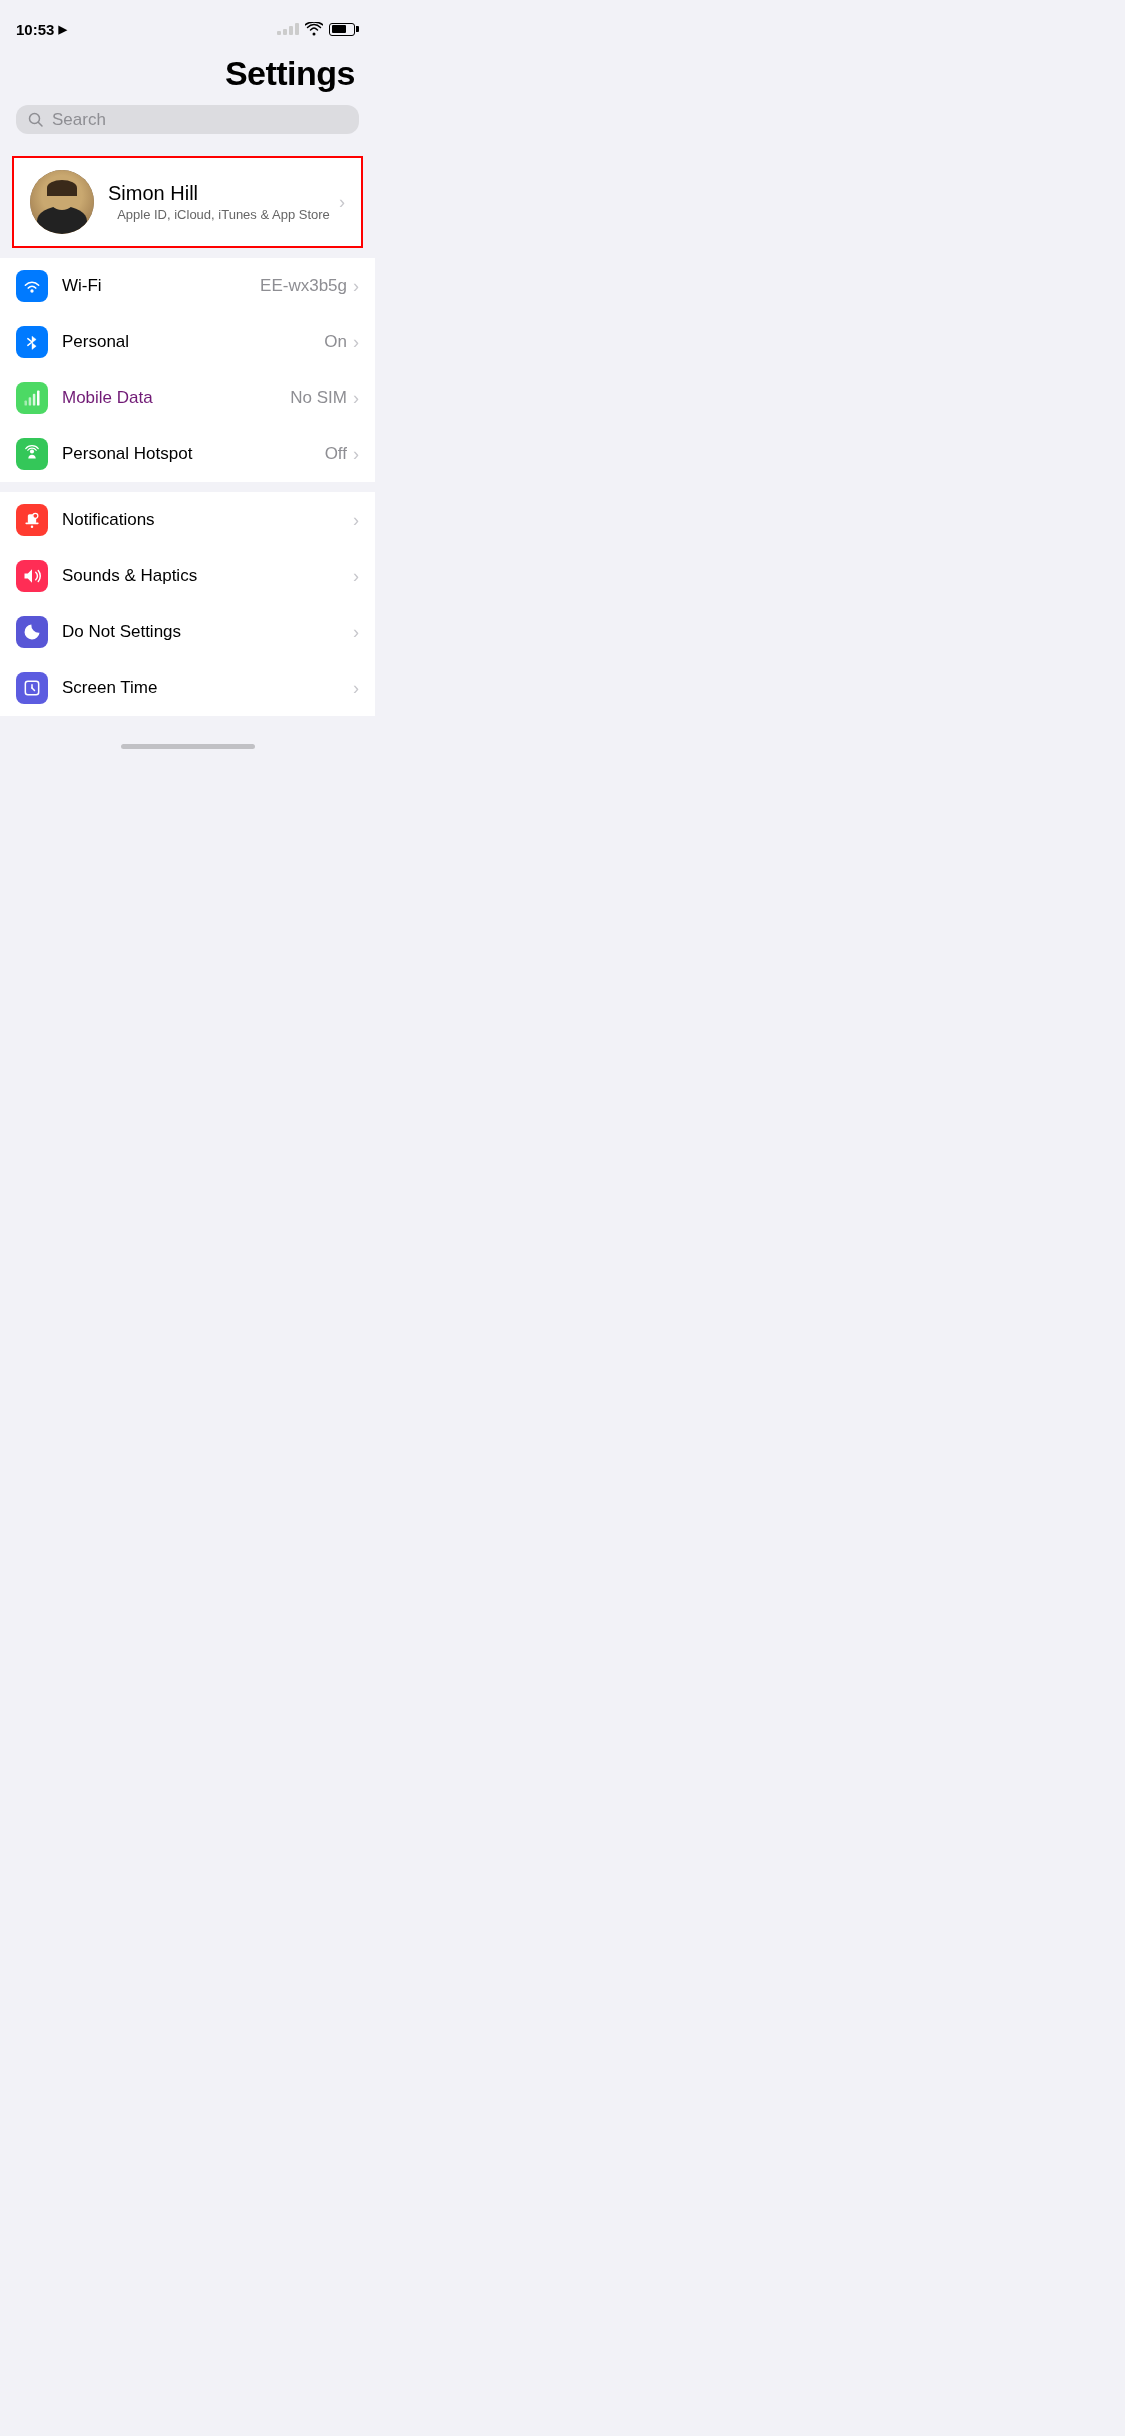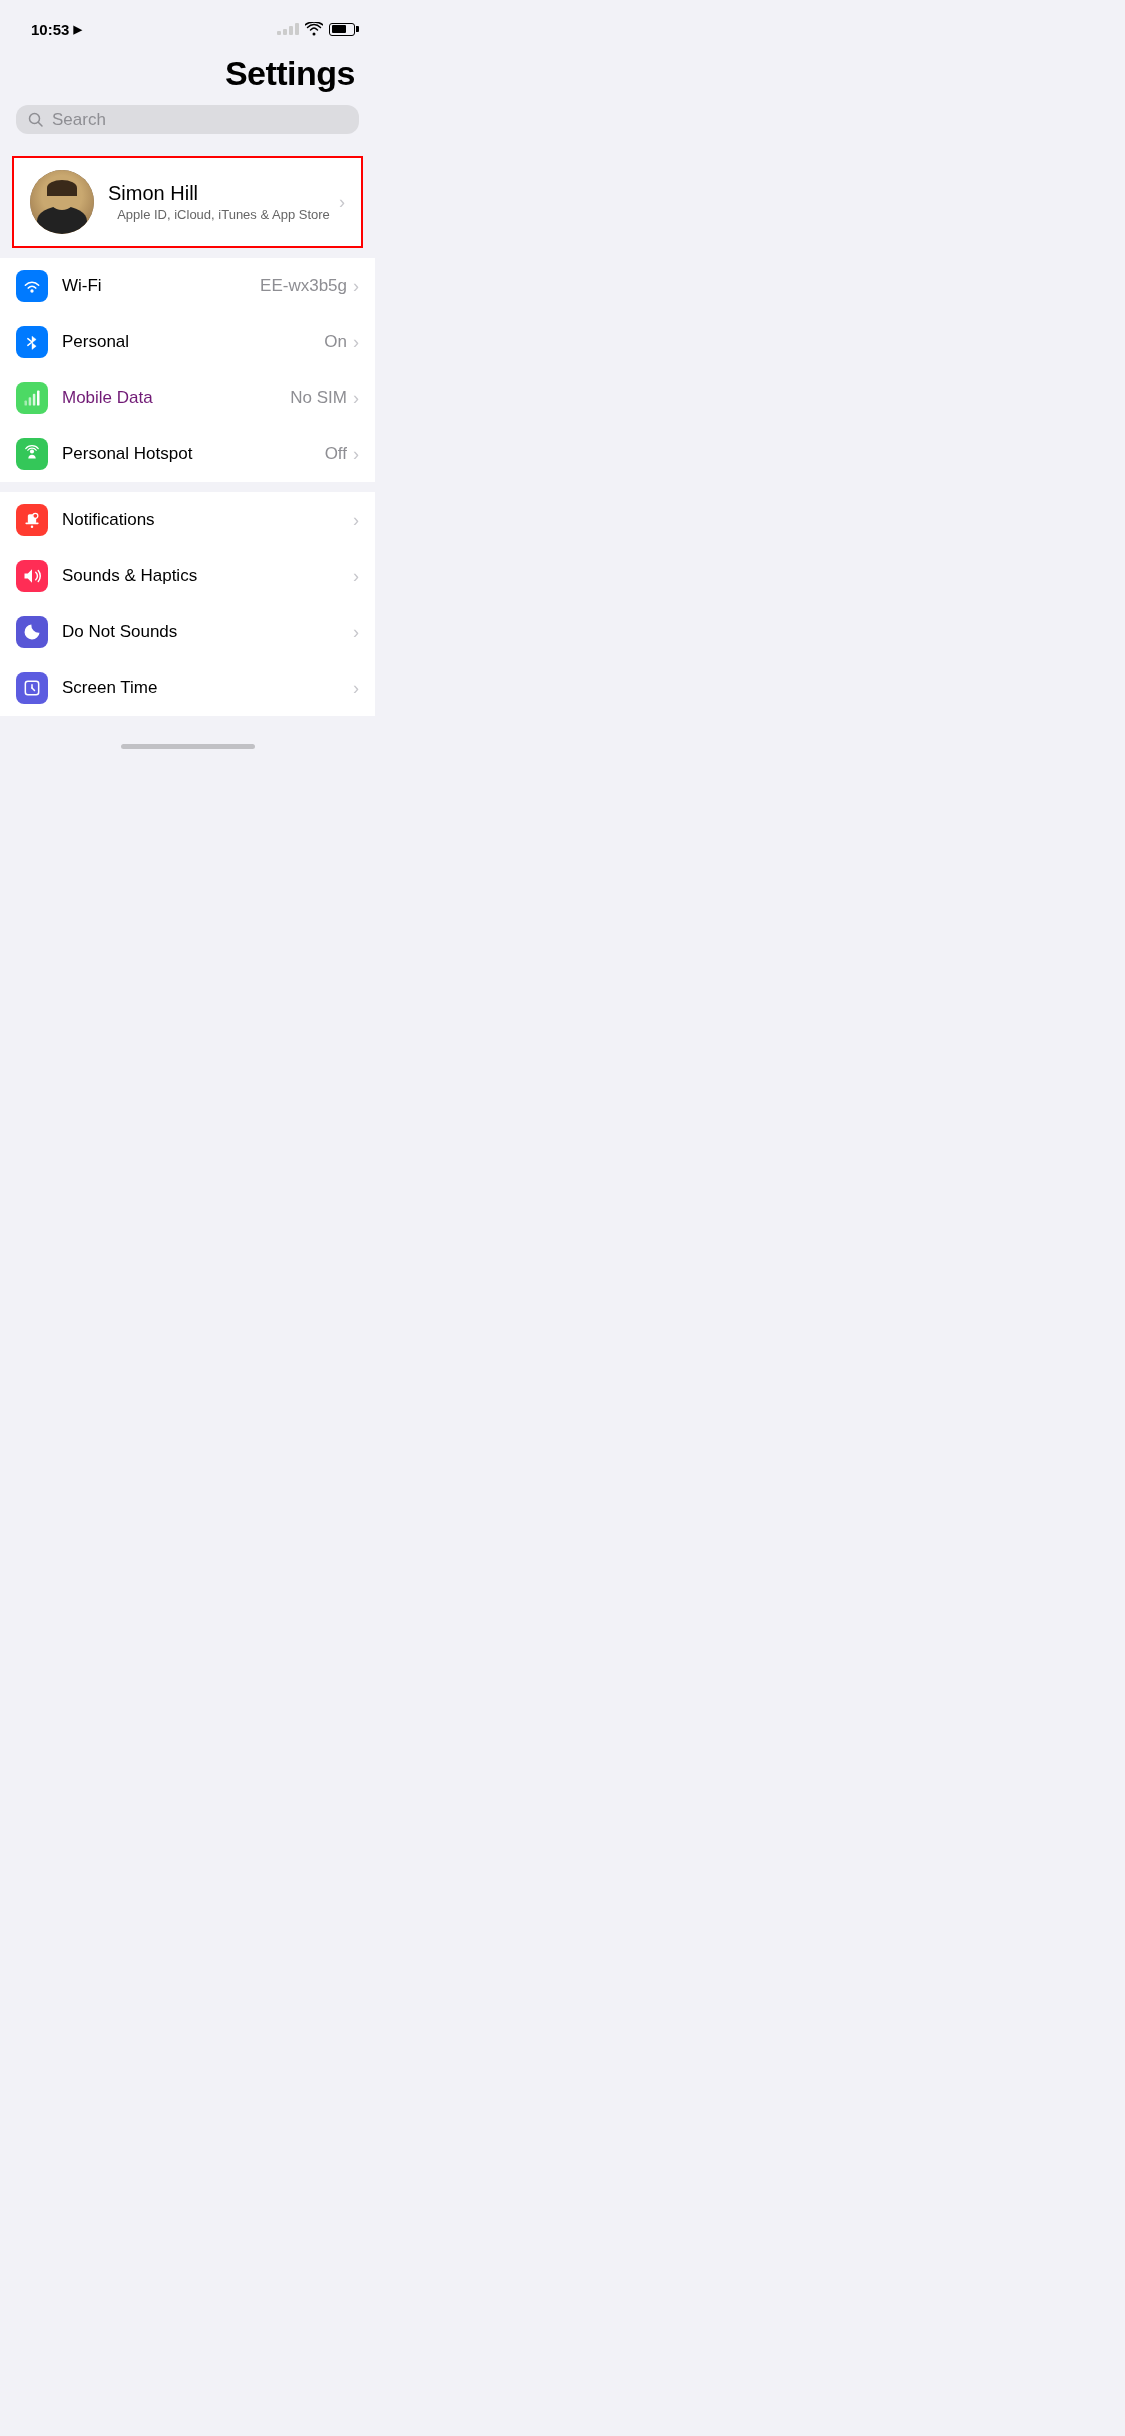--- a/index.html
+++ b/index.html
@@ -12,21 +12,21 @@
       font-family: -apple-system, 'SF Pro Text', 'Helvetica Neue', Arial, sans-serif;
       color: #000;
       overflow-x: hidden;
     }
 
     
     .status-bar {
       display: flex;
       justify-content: space-between;
       align-items: center;
-      padding: 14px 20px 0 31px;
+      padding: 14px 20px 0 16px;
       height: 44px;
     }
     .status-time {
       font-size: 15px;
       font-weight: 600;
       display: flex;
       align-items: center;
       gap: 4px;
     }
     .status-icons {
@@ -446,21 +446,21 @@
     <span class="row-label">Sounds &amp; Haptics</span>
     <span class="chevron">›</span>
   </div>
 
   <div class="settings-row">
     <div class="row-icon icon-purple">
       <svg class="icon-svg" viewBox="0 0 24 24">
         <path d="M21 12.8A9 9 0 0 1 11.2 3 9 9 0 1 0 21 12.8z" fill="white"></path>
       </svg>
     </div>
-    <span class="row-label">Do Not Sounds</span>
+    <span class="row-label">Do Not Settings</span>
     <span class="chevron">›</span>
   </div>
 
   <div class="settings-row">
     <div class="row-icon icon-indigo">
       <svg class="icon-svg" viewBox="0 0 24 24">
         <rect x="4" y="4" width="16" height="16" rx="3" fill="none" stroke="white" stroke-width="1.8"></rect>
         <path d="M12 8v4l3 3" stroke="white" stroke-width="1.8" stroke-linecap="round" fill="none"></path>
         <circle cx="12" cy="12" r="1" fill="white"></circle>
       </svg>

